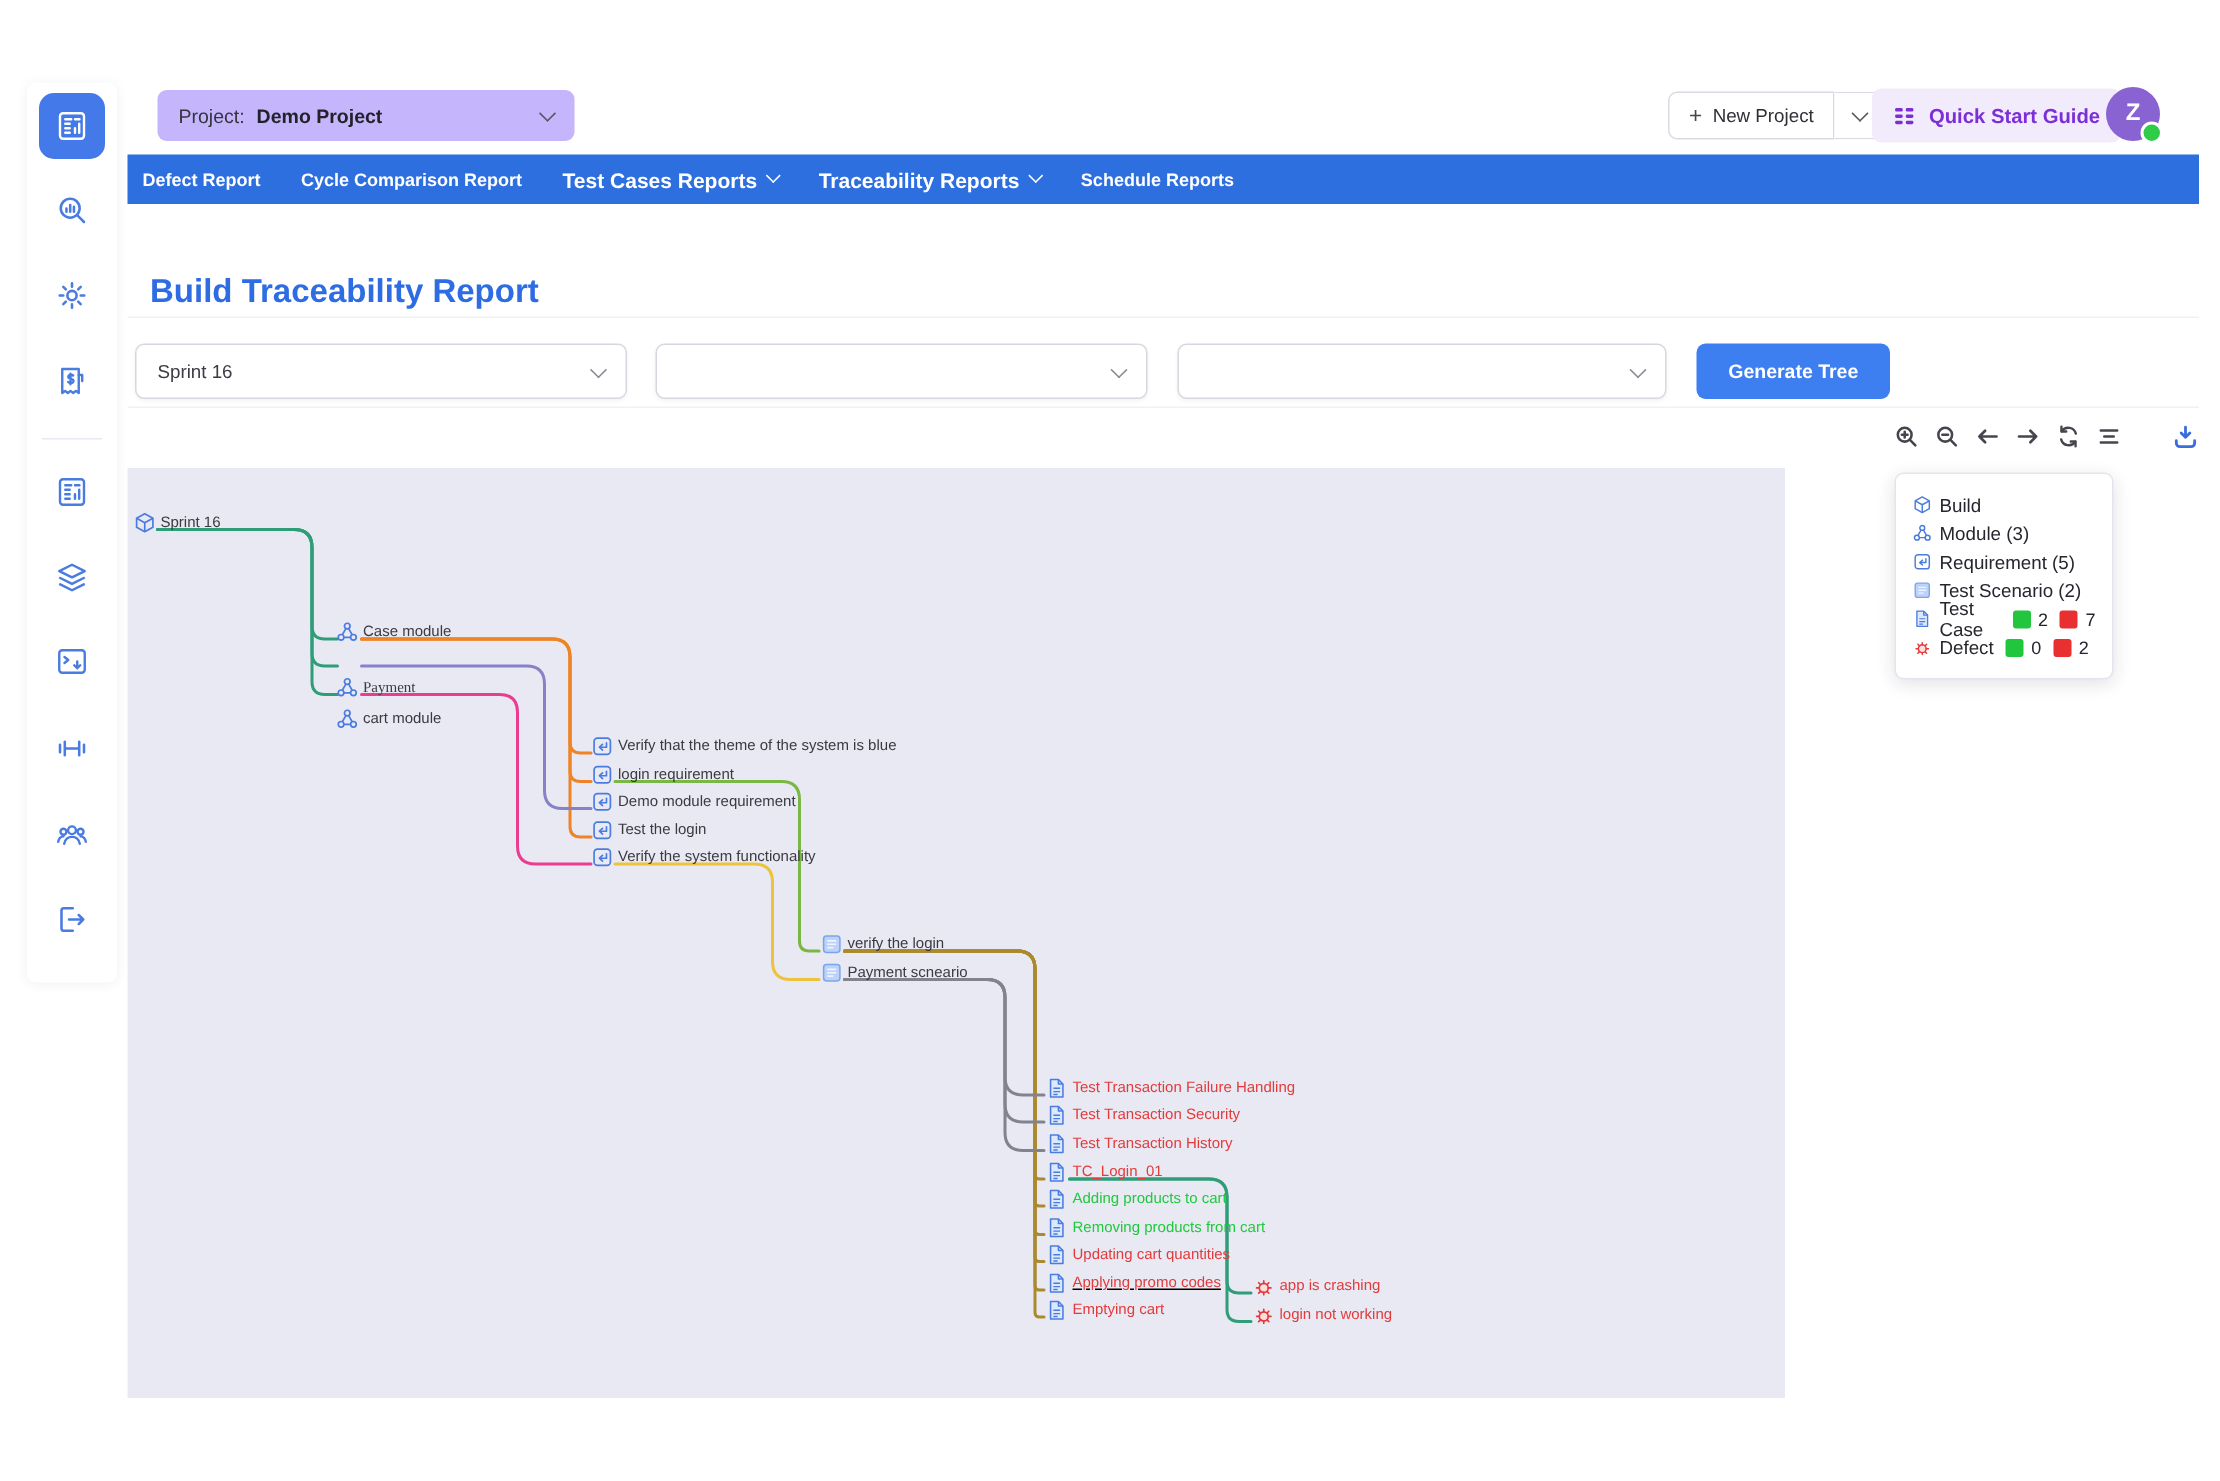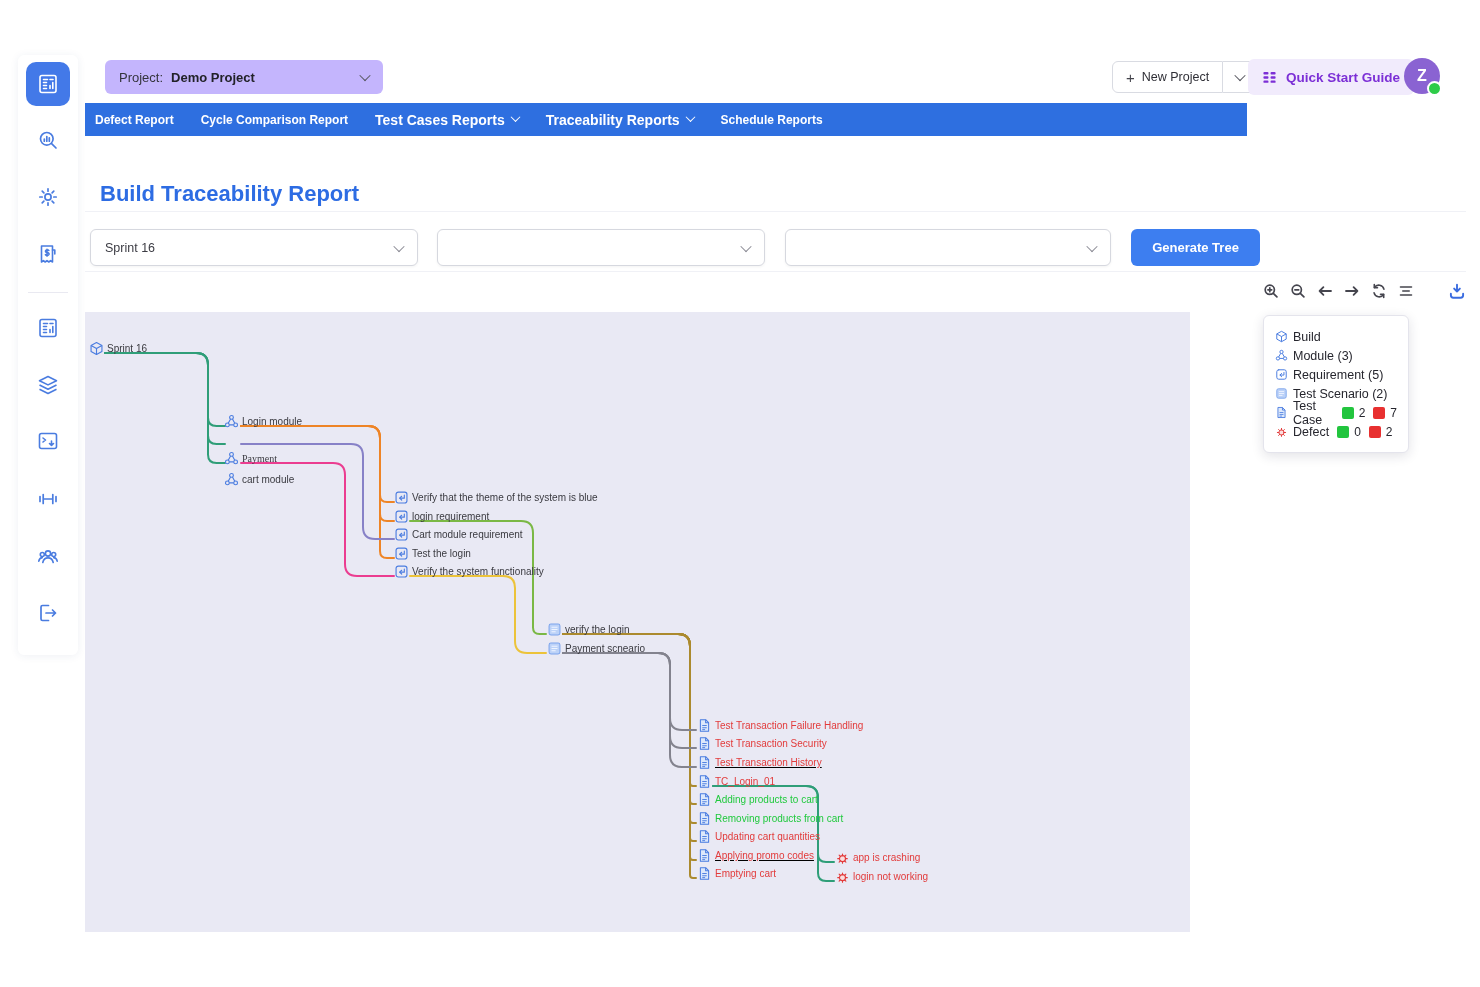--- a/index.html
+++ b/index.html
@@ -20,21 +20,21 @@
   .newproj{position:absolute;left:1112px;top:61px;height:32px;display:flex}
   .btn-new{display:flex;align-items:center;gap:7px;padding:0 13px;background:#fff;border:1px solid #d9dbe2;border-radius:6px 0 0 6px;font-size:12.5px;color:#2f2f36;cursor:pointer}
   .btn-new .plus{font-size:15px;color:#44444c}
   .btn-drop{width:33px;background:#fff;border:1px solid #d9dbe2;border-left:none;border-radius:0 6px 6px 0;display:flex;align-items:center;justify-content:center;cursor:pointer}
   .quickstart{position:absolute;left:1248px;top:59px;height:36px;background:#f1ebfc;border-radius:6px;display:flex;align-items:center;gap:9px;padding:0 14px;color:#7c2fd6;font-weight:700;font-size:13.5px;cursor:pointer}
   .quickstart svg{width:15px;height:15px}
   .avatar{position:absolute;left:1404px;top:58px;width:36px;height:36px;border-radius:50%;background:#8a63d2;color:#fff;display:flex;align-items:center;justify-content:center;font-weight:700;font-size:16px;cursor:pointer}
   .avatar-dot{position:absolute;right:-2px;bottom:-2px;width:11px;height:11px;border-radius:50%;background:#2ecc49;border:2px solid #fff}
 
   
-  .navbar{position:absolute;left:85px;top:103px;width:1162px;height:33px;background:#2e6fe0;display:flex;align-items:center;gap:27px;padding:0 10px;box-sizing:border-box}
+  .navbar{position:absolute;left:85px;top:103px;width:1381px;height:33px;background:#2e6fe0;display:flex;align-items:center;gap:27px;padding:0 10px;box-sizing:border-box}
   .nav-item{color:#fff;font-weight:700;font-size:12px;display:flex;align-items:center;gap:7px;cursor:pointer;white-space:nowrap}
   .nav-item.lg{font-size:14px}
   .nav-item .chev{border-color:#fff;width:6px;height:6px;margin-top:-3px}
 
   .page-title{position:absolute;left:100px;top:166px;font-size:22px;font-weight:700;color:#2d6ce3}
   .hr1,.hr2{position:absolute;left:85px;width:1381px;height:1px;background:#f0f1f6}
   .hr1{top:211px}.hr2{top:271px}
 
   
   .select{position:absolute;top:229px;height:37px;background:#fff;border:1px solid #d6d8df;border-radius:6px;box-shadow:0 1px 3px rgba(0,0,0,.05);display:flex;align-items:center;padding:0 14px;box-sizing:border-box;font-size:12.5px;color:#3c3c44;cursor:pointer}
@@ -293,21 +293,21 @@
     </div>
     <div class="node" style="left: 139px; top: 102px;">
       <span class="nicon">
         <svg viewBox="0 0 16 16" fill="none" stroke="#4a7ce0" stroke-width="1.2">
           <circle cx="8" cy="3.6" r="2"></circle>
           <circle cx="3.6" cy="11.6" r="2"></circle>
           <circle cx="12.4" cy="11.6" r="2"></circle>
           <path d="M7 5.4 4.5 9.8M9 5.4l2.5 4.4M5.6 11.6h4.8"></path>
         </svg>
       </span>
-      <span class="lbl">Login module</span>
+      <span class="lbl">Case module</span>
     </div>
     <div class="node" style="left: 139px; top: 120px; margin-top: 40px;">
       <span class="nicon">
         <svg viewBox="0 0 16 16" fill="none" stroke="#4a7ce0" stroke-width="1.2">
           <circle cx="8" cy="3.6" r="2"></circle>
           <circle cx="3.6" cy="11.6" r="2"></circle>
           <circle cx="12.4" cy="11.6" r="2"></circle>
           <path d="M7 5.4 4.5 9.8M9 5.4l2.5 4.4M5.6 11.6h4.8"></path>
         </svg>
       </span>
@@ -345,21 +345,21 @@
       <span class="lbl">login requirement</span>
     </div>
     <div class="node" style="left: 309px; top: 215px;">
       <span class="nicon">
         <svg viewBox="0 0 16 16" fill="none" stroke="#4a7ce0" stroke-width="1.2" stroke-linecap="round" stroke-linejoin="round">
           <rect x="2.2" y="2.2" width="11.6" height="11.6" rx="2.4"></rect>
           <path d="M11 5.5v3.2H6.4"></path>
           <path d="M8.2 6.7 6 8.7l2.2 2"></path>
         </svg>
       </span>
-      <span class="lbl">Cart module requirement</span>
+      <span class="lbl">Demo module requirement</span>
     </div>
     <div class="node" style="left: 309px; top: 234px;">
       <span class="nicon">
         <svg viewBox="0 0 16 16" fill="none" stroke="#4a7ce0" stroke-width="1.2" stroke-linecap="round" stroke-linejoin="round">
           <rect x="2.2" y="2.2" width="11.6" height="11.6" rx="2.4"></rect>
           <path d="M11 5.5v3.2H6.4"></path>
           <path d="M8.2 6.7 6 8.7l2.2 2"></path>
         </svg>
       </span>
       <span class="lbl">Test the login</span>
@@ -405,21 +405,21 @@
     <div class="node" style="left: 612px; top: 424px;">
       <span class="nicon">
         <svg viewBox="0 0 16 16" stroke-linejoin="round">
           <path d="M3.6 1.8h5.6l3.2 3.2v9.2H3.6z" fill="#dce8fb" stroke="#4a7ce0" stroke-width="1.1"></path>
           <path d="M9.2 1.8v3.2h3.2" fill="none" stroke="#4a7ce0" stroke-width="1.1"></path>
           <path d="M5.6 8h4.8M5.6 10.4h4.8M5.6 12.4h3" stroke="#4a7ce0" stroke-width="1" fill="none"></path>
         </svg>
       </span>
       <span class="lbl fail">Test Transaction Security</span>
     </div>
-    <div class="node" style="left: 612px; top: 443px; text-decoration: underline;">
+    <div class="node" style="left: 612px; top: 443px;">
       <span class="nicon">
         <svg viewBox="0 0 16 16" stroke-linejoin="round">
           <path d="M3.6 1.8h5.6l3.2 3.2v9.2H3.6z" fill="#dce8fb" stroke="#4a7ce0" stroke-width="1.1"></path>
           <path d="M9.2 1.8v3.2h3.2" fill="none" stroke="#4a7ce0" stroke-width="1.1"></path>
           <path d="M5.6 8h4.8M5.6 10.4h4.8M5.6 12.4h3" stroke="#4a7ce0" stroke-width="1" fill="none"></path>
         </svg>
       </span>
       <span class="lbl fail">Test Transaction History</span>
     </div>
     <div class="node" style="left: 612px; top: 462px;">

